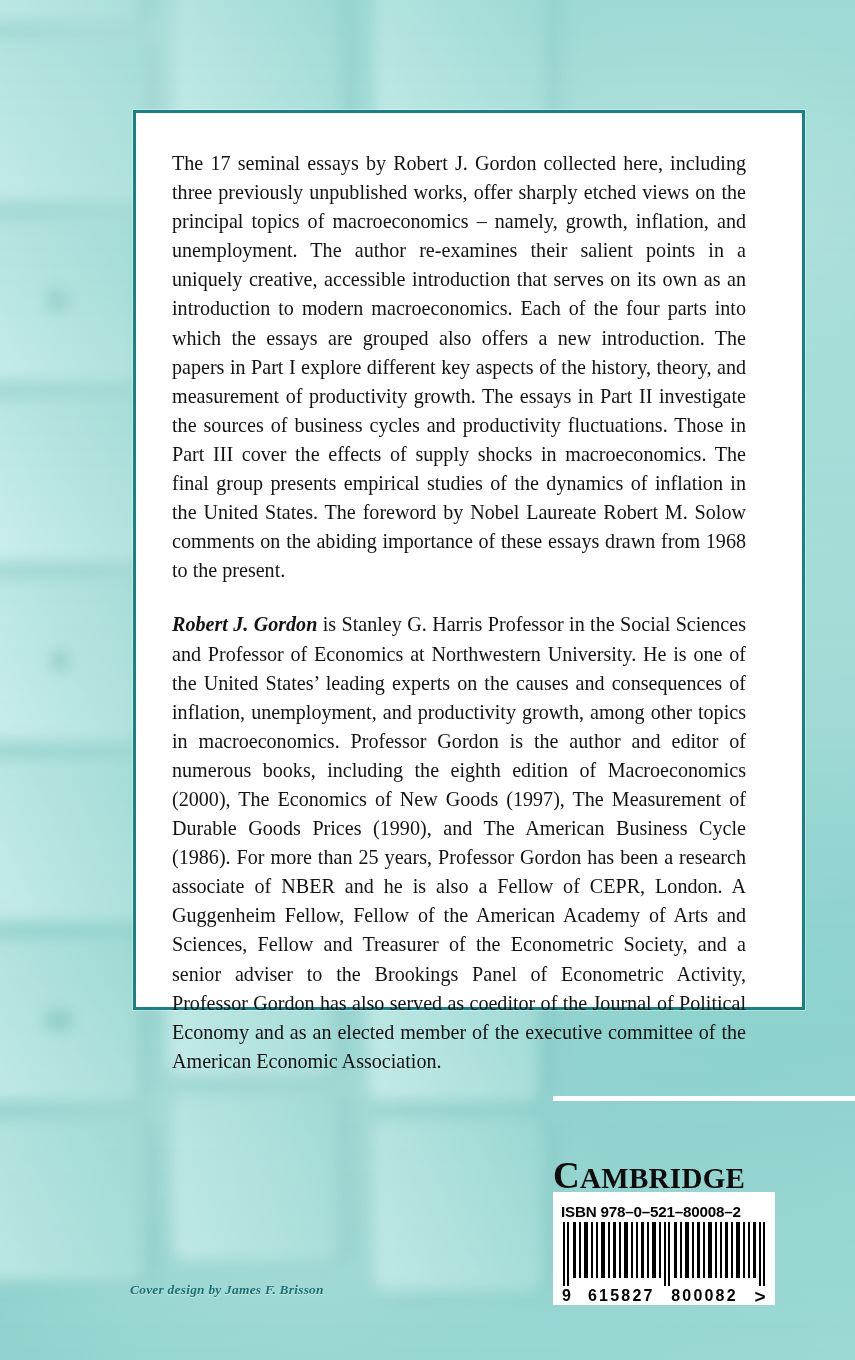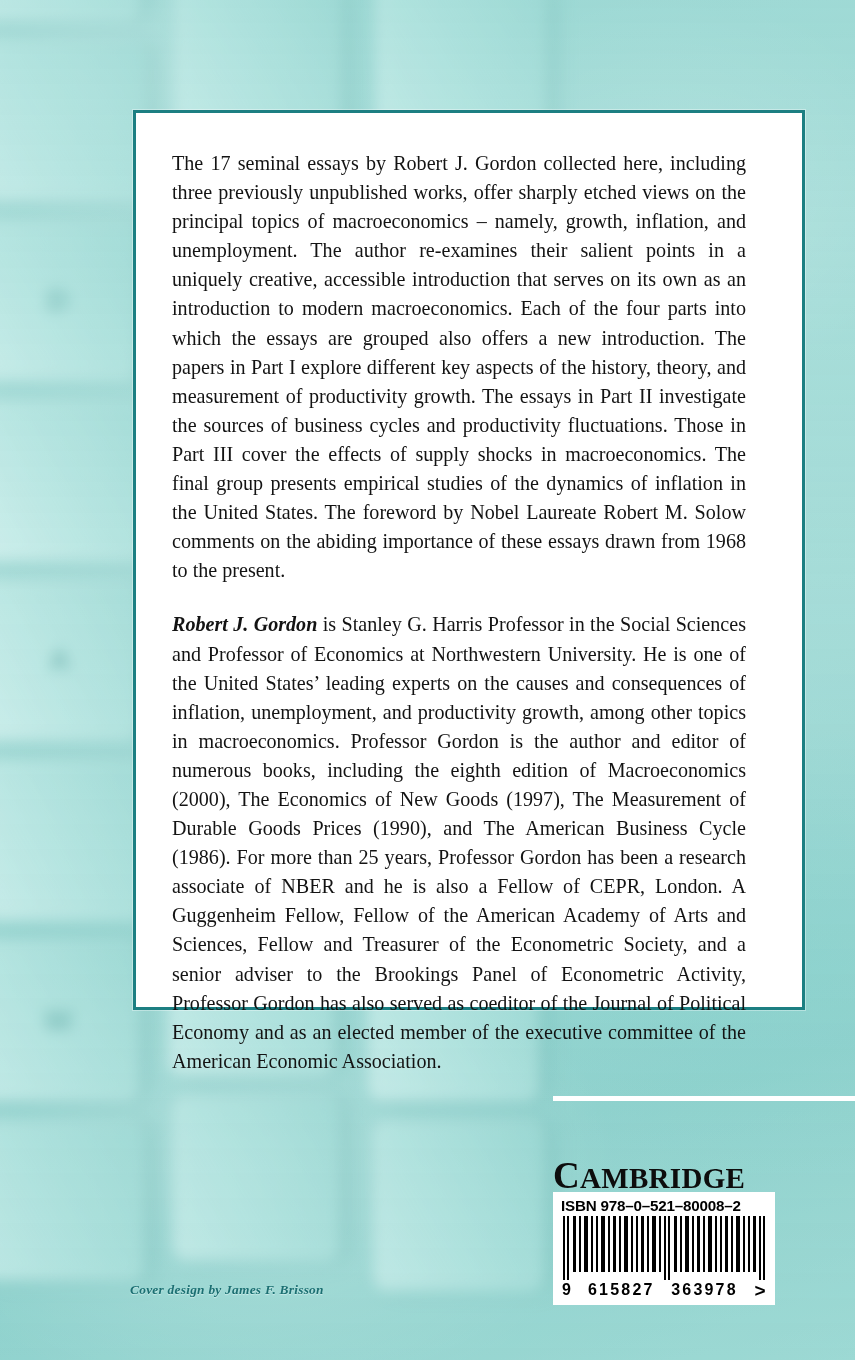--- a/index.html
+++ b/index.html
@@ -147,21 +147,21 @@
 
   
   #barcode-box {
     position: absolute;
     left: 553px;
     top: 1192px;
     width: 222px;
     height: 113px;
     background: #ffffff;
     box-sizing: border-box;
-    padding: 5px 8px 4px 8px;
+    padding: 11px 8px 4px 8px;
   }
   #isbn-text {
     font-family: "Liberation Sans", sans-serif;
     font-weight: bold;
     font-size: 15.2px;
     line-height: 17px;
     color: #000;
     letter-spacing: -.2px;
     white-space: nowrap;
   }
@@ -305,20 +305,20 @@
       <i style="left:175px; width:4px; height:56px;"></i>
       <i style="left:182px; width:2px; height:56px;"></i>
       <i style="left:187px; width:2px; height:56px;"></i>
       <i style="left:192px; width:3px; height:56px;"></i>
       <i style="left:198px; width:2px; height:64px;"></i>
       <i style="left:202px; width:2px; height:64px;"></i>
     </div>
     <div id="barcode-digits">
       <span>9</span>
       <span class="grp2">615827</span>
-      <span class="grp3">363978</span>
+      <span class="grp3">800082</span>
       <span class="chev">&gt;</span>
     </div>
   </div>
 
   <div id="cover-credit">Cover design by James F. Brisson</div>
 
 </div>
 
 </body></html>

